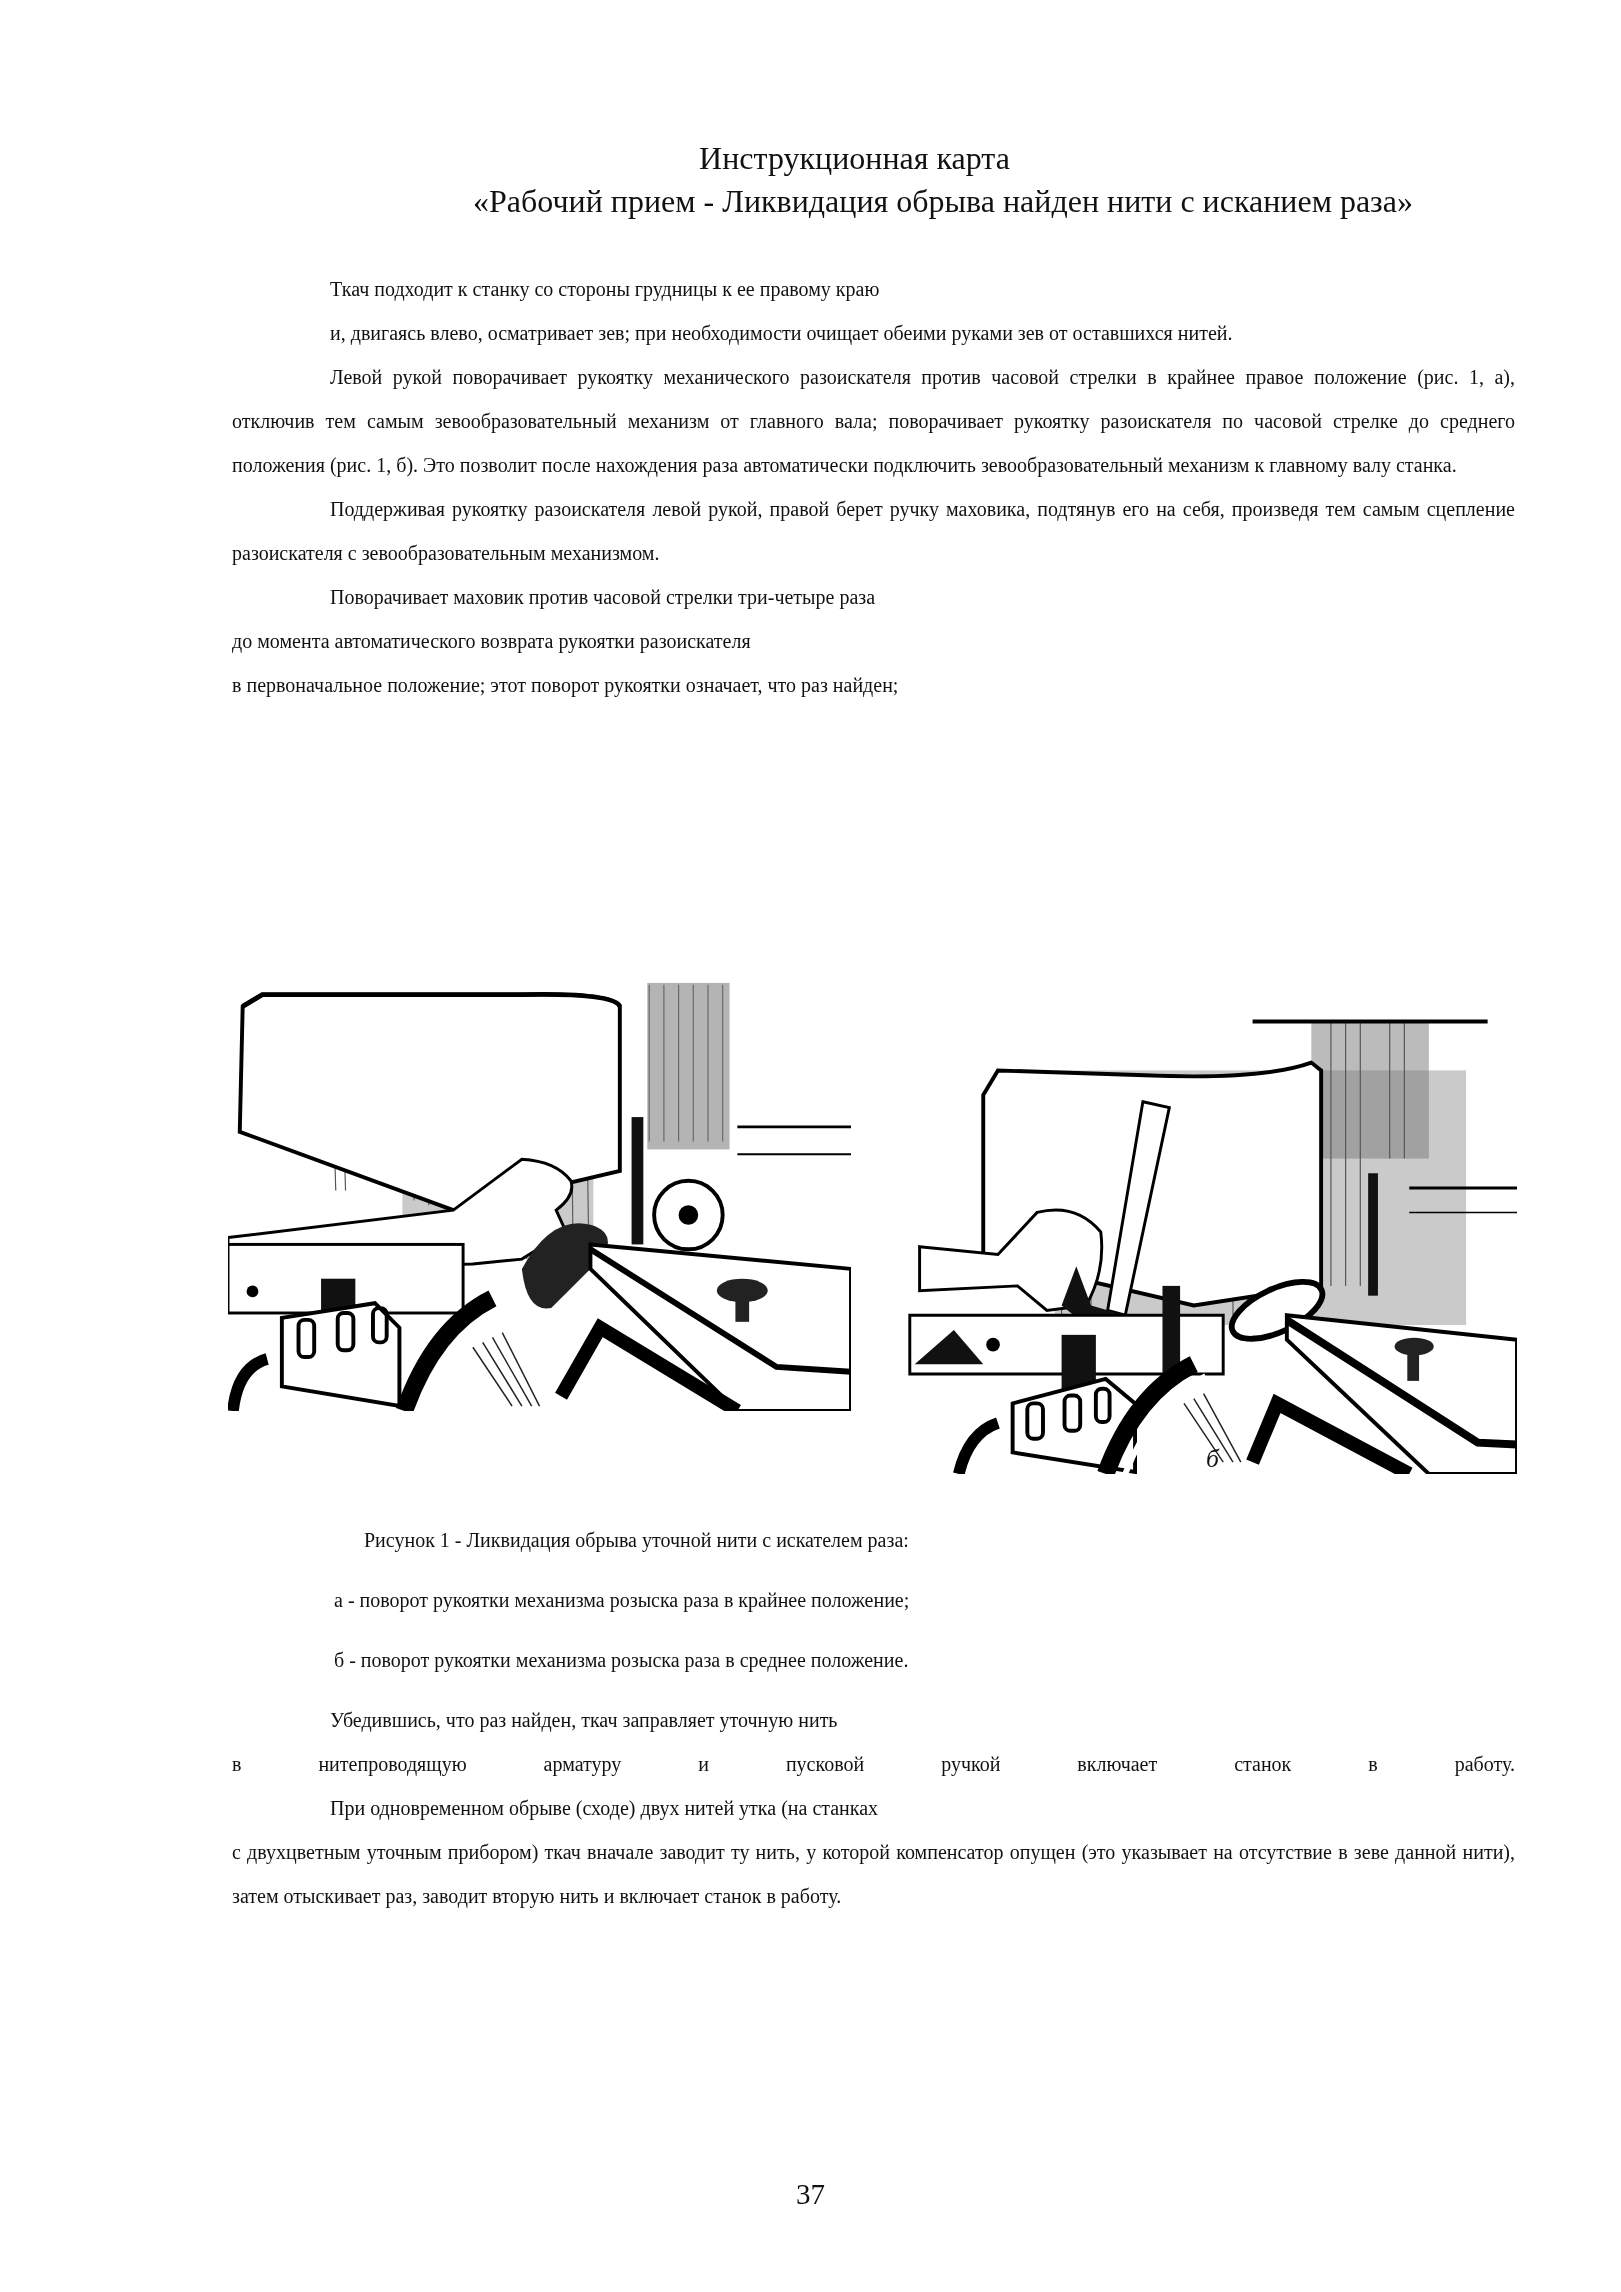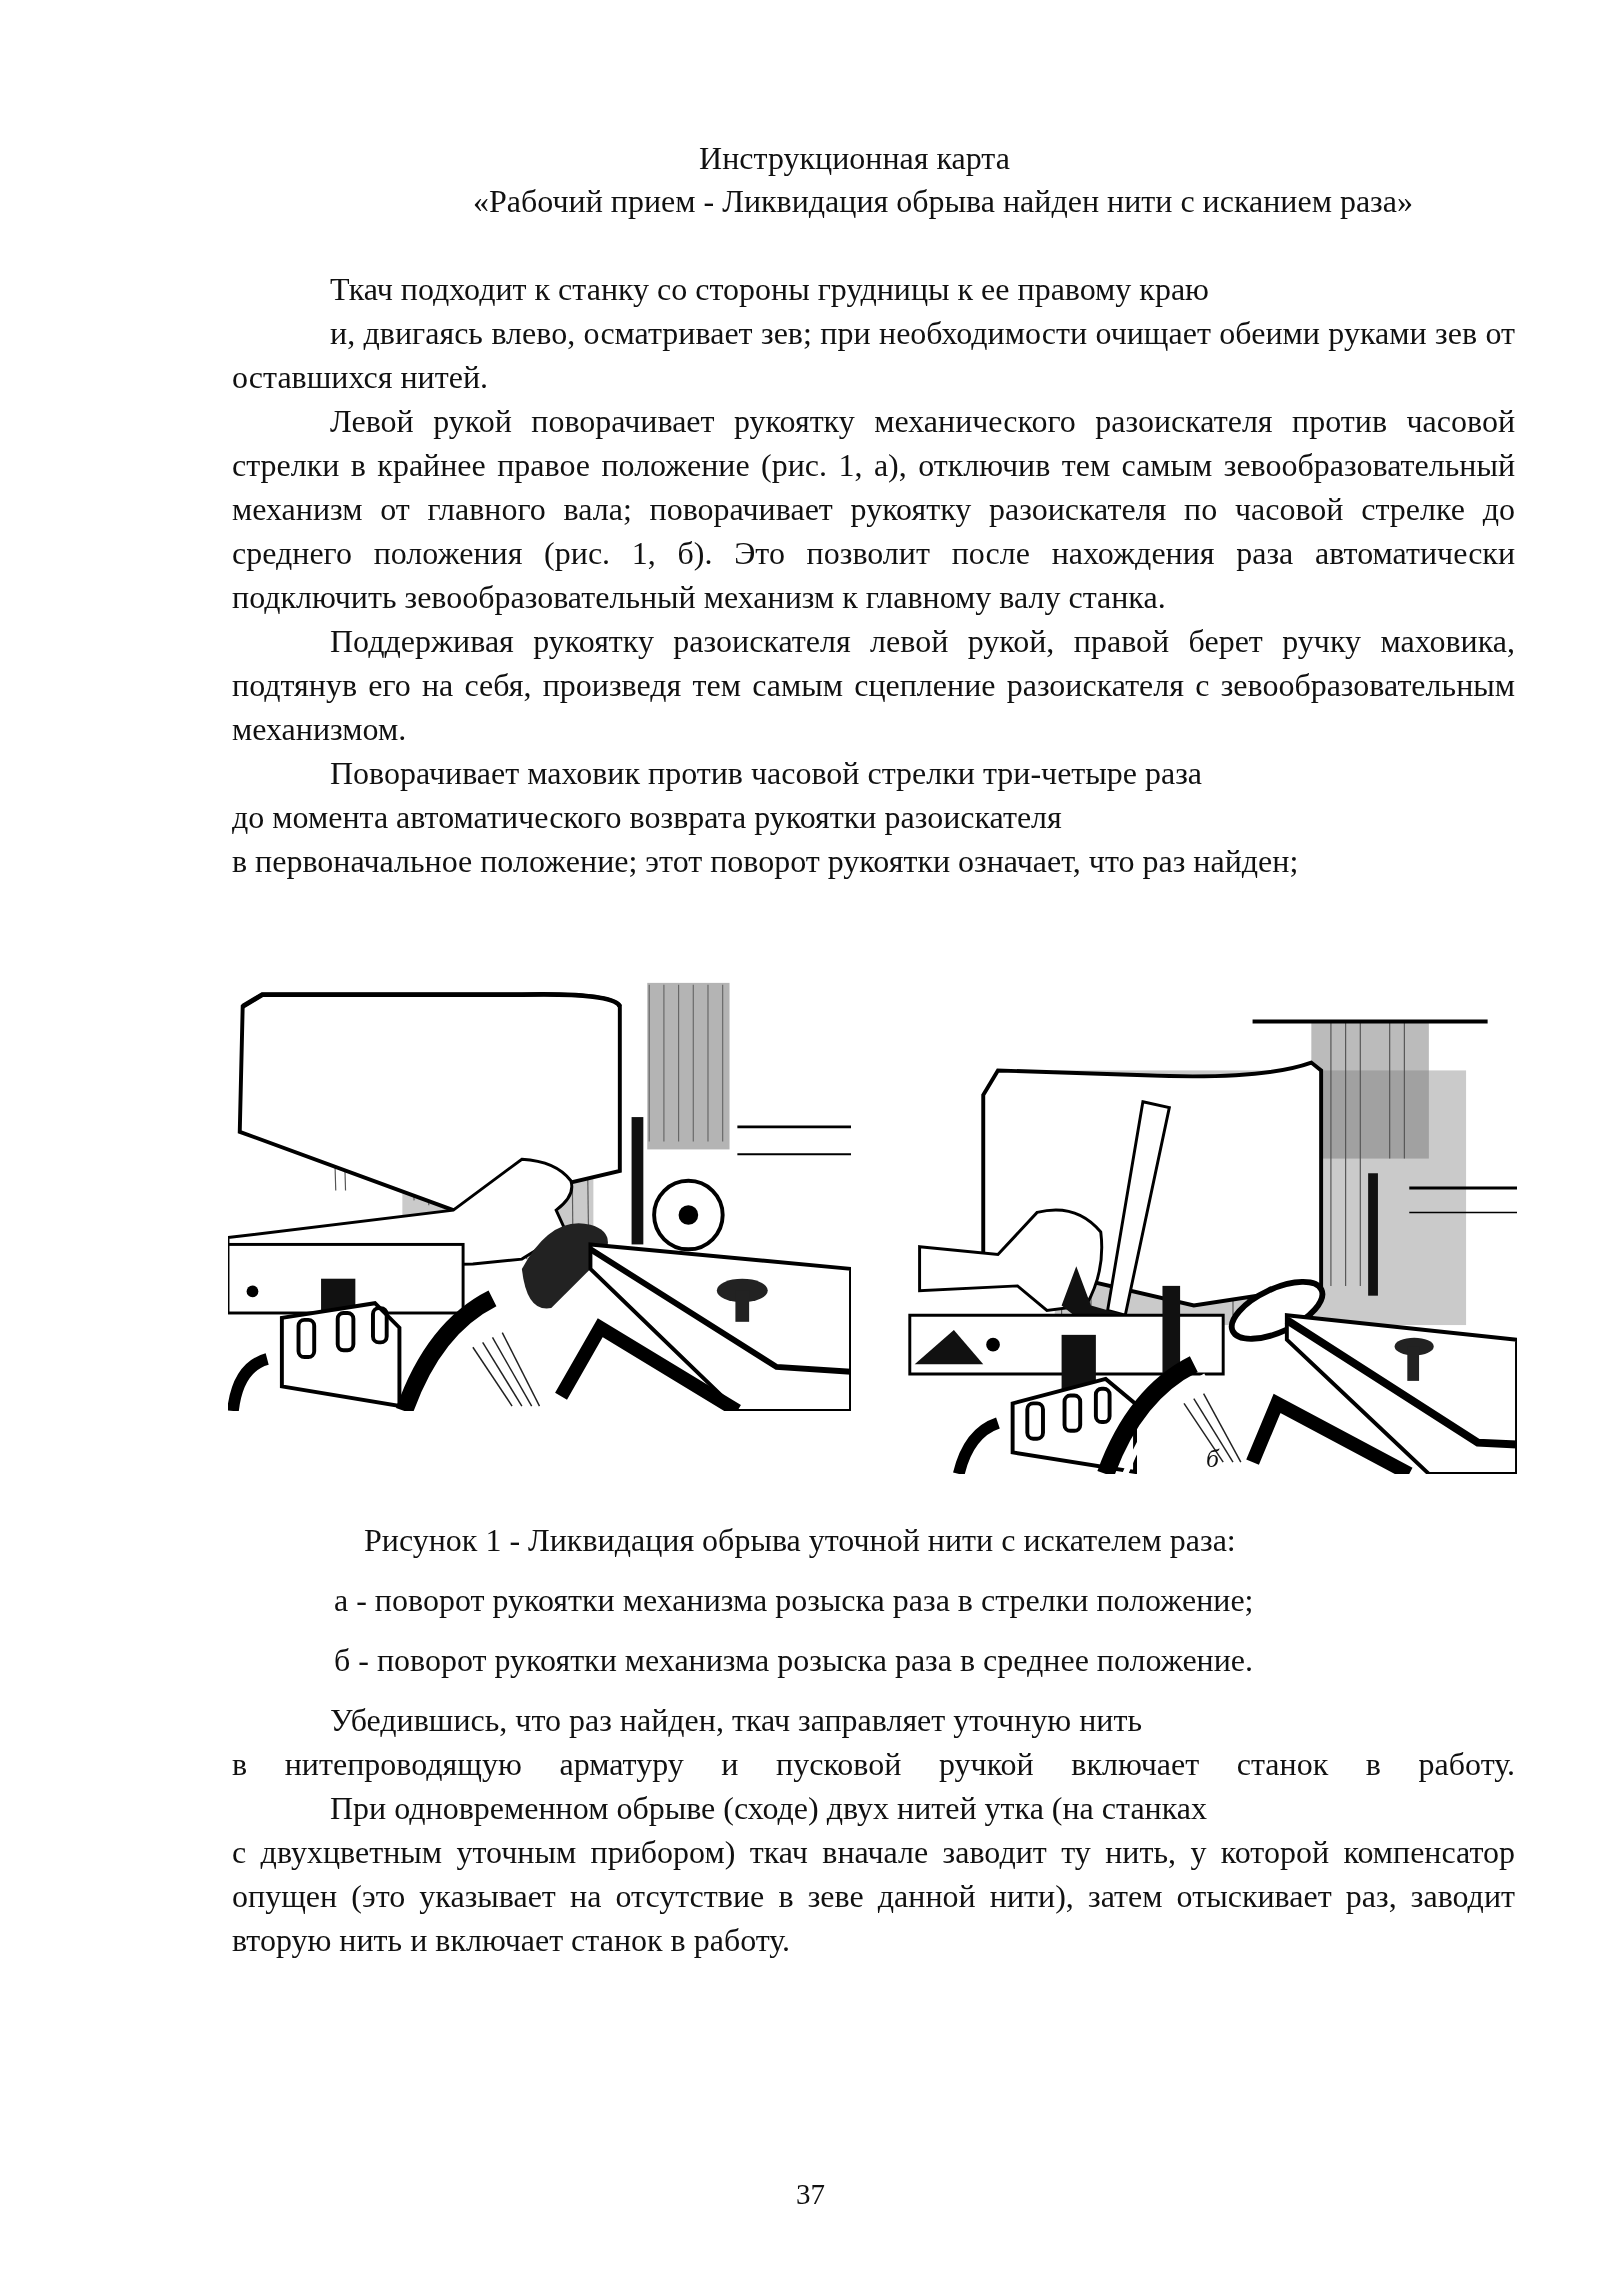--- a/index.html
+++ b/index.html
@@ -7,21 +7,21 @@
       width: 1621px; height: 2293px; position: relative; overflow: hidden;
       font-family: "Liberation Serif", "DejaVu Serif", serif;
       color: #111111;
     }
     .page { position: absolute; left: 0; top: 0; width: 1621px; height: 2293px; }
     .title-block { position: absolute; left: 0; top: 137px; width: 1621px; text-align: center; font-size: 32px; line-height: 43px; }
     .title-line1 { padding-left: 88px; }
     .title-line2 { padding-left: 265px; }
     .text-block {
       position: absolute; left: 232px; width: 1283px;
-      font-size: 32px; line-height: 44px; text-align: justify;
+      font-size: 20px; line-height: 44px; text-align: justify;
     }
     .p { margin: 0; }
     .indent { text-indent: 98px; }
     .justify-last { text-align-last: justify; }
     .nojust { text-align: left; }
     #block1 { top: 267px; }
     #block2 { top: 1502px; }
     .caption { margin: 16px; }
     .caption-l1 { padding-left: 116px; }
     .caption-l2, .caption-l3 { padding-left: 86px; }
@@ -189,21 +189,21 @@
         <line x1="290" y1="420" x2="330" y2="480"></line>
           <line x1="300" y1="415" x2="340" y2="480"></line>
         <line x1="310" y1="410" x2="348" y2="480"></line>
       </g>
     </svg>
     <span class="fig-label">б</span>
   </div>
 
   <div class="text-block" id="block2">
     <p class="caption caption-l1 nojust">Рисунок 1 - Ликвидация обрыва уточной нити с искателем раза:</p>
-    <p class="caption caption-l2 nojust">а - поворот рукоятки механизма розыска раза в стрелки положение;</p>
+    <p class="caption caption-l2 nojust">а - поворот рукоятки механизма розыска раза в крайнее положение;</p>
     <p class="caption caption-l3 nojust">б - поворот рукоятки механизма розыска раза в среднее положение.</p>
     <p class="p indent nojust">Убедившись, что раз найден, ткач заправляет уточную нить</p>
     <p class="p justify-last">в нитепроводящую арматуру и пусковой ручкой включает  станок в работу.</p>
     <p class="p indent nojust">При одновременном обрыве (сходе) двух нитей утка (на станках</p>
     <p class="p">с двухцветным уточным прибором) ткач вначале заводит ту нить, у которой компенсатор опущен (это указывает на отсутствие в зеве данной нити), затем отыскивает раз, заводит вторую нить и включает станок в работу.</p>
   </div>
 
   <div class="page-number">37</div>
 </div>
 

